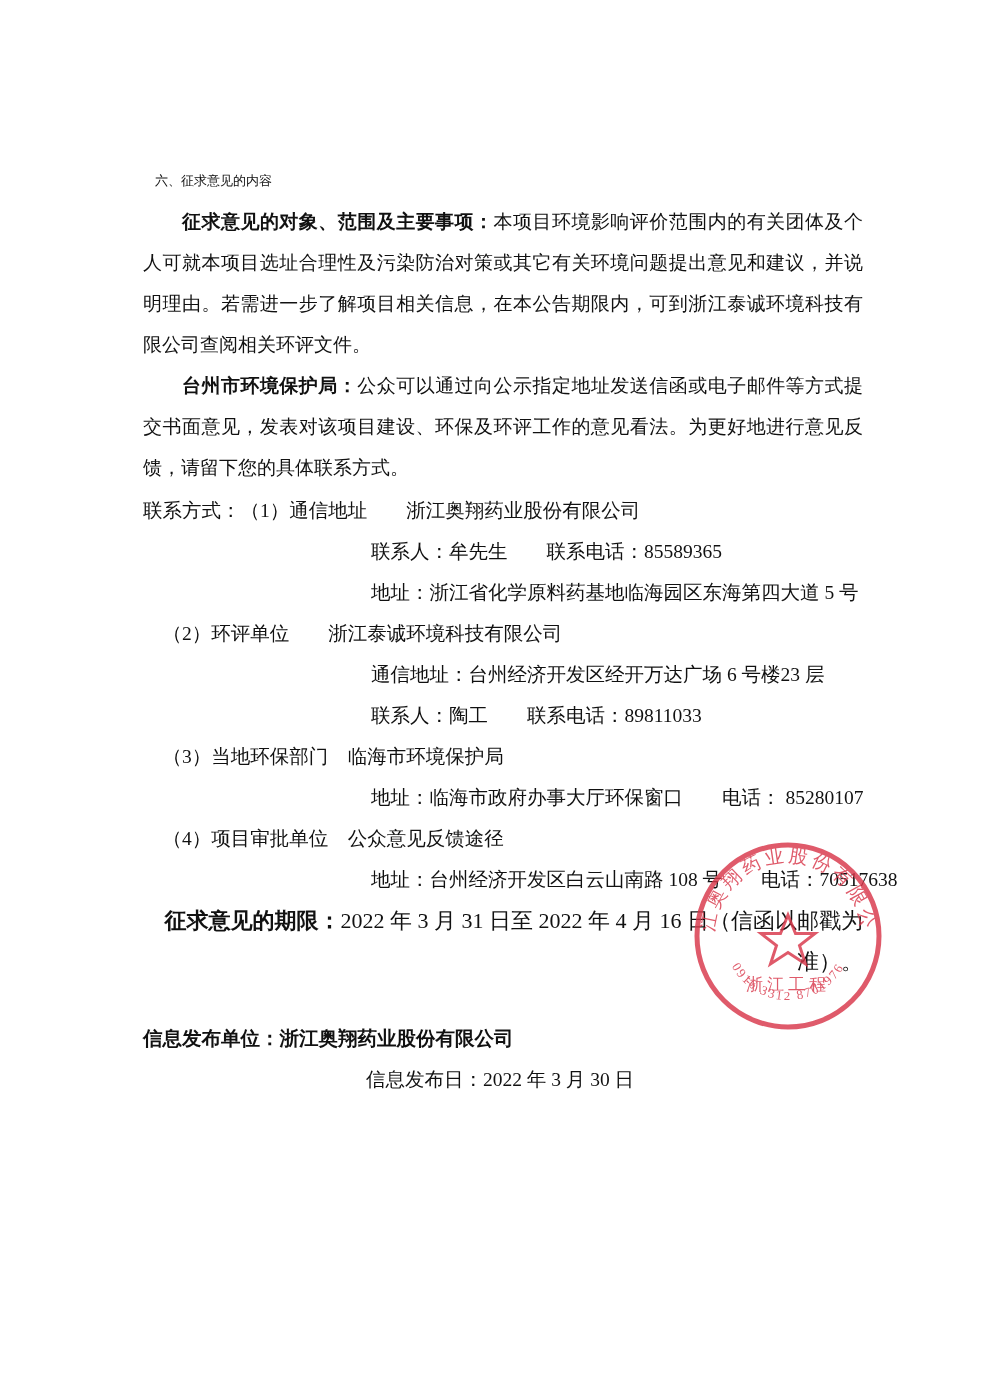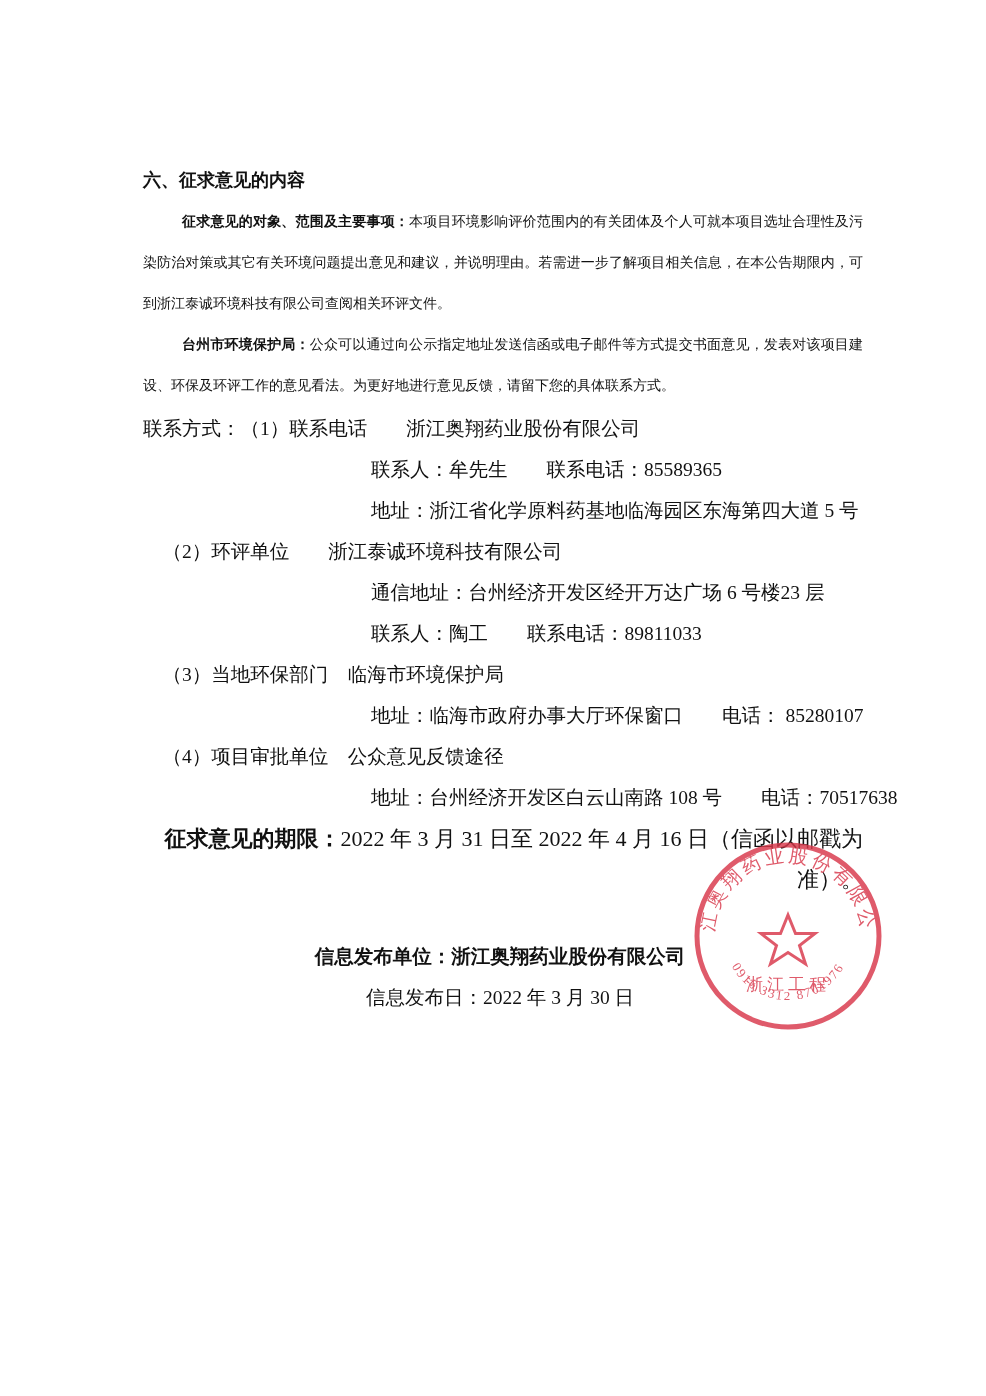--- a/index.html
+++ b/index.html
@@ -22,45 +22,46 @@
     height: 1396px;
   }
   .content {
     position: absolute;
     left: 143px;
     top: 160px;
     width: 720px;
   }
   .bold { font-weight: bold; }
   .heading {
-    font-size: 18px;
+    font-size: 13px;
     line-height: 41px;
-    font-weight: bold;
+    font-weight: normal;
+    margin-left: 12px;
   }
   .para {
-    font-size: 14px;
+    font-size: 19px;
     line-height: 41px;
     text-align: justify;
     text-justify: inter-ideograph;
   }
   .indent { text-indent: 39px; }
   .contact-block { margin-top: 2px; }
   .row {
     font-size: 19.5px;
     line-height: 41px;
     white-space: pre;
   }
   .ind1 { padding-left: 0px; }
   .ind2 { padding-left: 228px; }
   .ind3 { padding-left: 228px; }
   .ind-item { padding-left: 0px; }
   .sign {
     font-size: 19.5px;
     line-height: 41px;
-    text-align: center;
+    text-align: left;
     padding-right: 6px;
     font-weight: bold;
   }
   .sign2 {
     font-size: 19.5px;
     line-height: 41px;
     text-align: center;
     padding-right: 6px;
     font-weight: normal;
   }
@@ -92,21 +93,21 @@
   <div class="content">
 
     <div class="heading">六、征求意见的内容</div>
 
     <div class="para indent"><span class="bold">征求意见的对象、范围及主要事项：</span><span>本项目环境影响评价范围内的有关团体及个人可就本项目选址合理性及污染防治对策或其它有关环境问题提出意见和建议，并说明理由。若需进一步了解项目相关信息，在本公告期限内，可到浙江泰诚环境科技有限公司查阅相关环评文件。</span></div>
 
     <div class="para indent"><span class="bold">台州市环境保护局：</span><span>公众可以通过向公示指定地址发送信函或电子邮件等方式提交书面意见，发表对该项目建设、环保及环评工作的意见看法。为更好地进行意见反馈，请留下您的具体联系方式。</span></div>
 
     <div class="contact-block">
 
-      <div class="row ind1"><span>联系方式：</span><span>（1）</span><span>联系电话</span><span>　　</span><span>浙江奥翔药业股份有限公司</span></div>
+      <div class="row ind1"><span>联系方式：</span><span>（1）</span><span>通信地址</span><span>　　</span><span>浙江奥翔药业股份有限公司</span></div>
 
       <div class="row ind2">联系人：牟先生　　联系电话：85589365</div>
       <div class="row ind2">地址：浙江省化学原料药基地临海园区东海第四大道 5 号</div>
 
       <div class="row ind-item"><span>　</span><span>（2）</span><span>环评单位</span><span>　　</span><span>浙江泰诚环境科技有限公司</span></div>
 
       <div class="row ind2">通信地址：台州经济开发区经开万达广场 6 号楼23 层</div>
       <div class="row ind2">联系人：陶工　　联系电话：89811033</div>
 
       <div class="row ind-item"><span>　</span><span>（3）</span><span>当地环保部门</span><span>　</span><span>临海市环境保护局</span></div>

